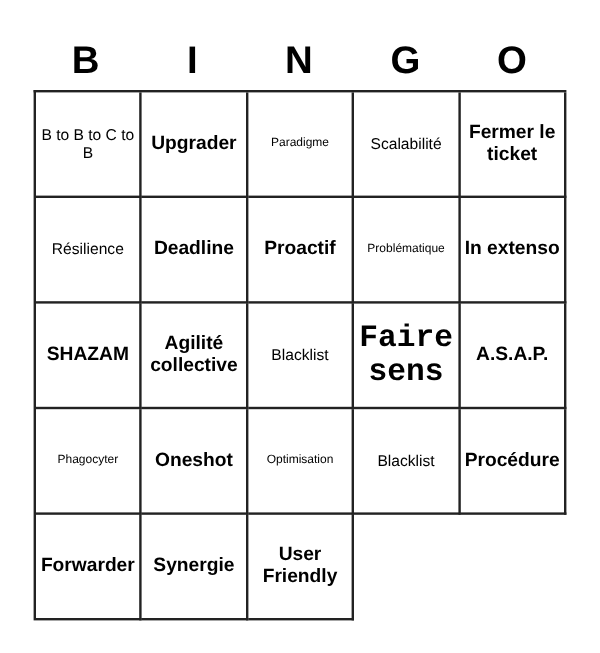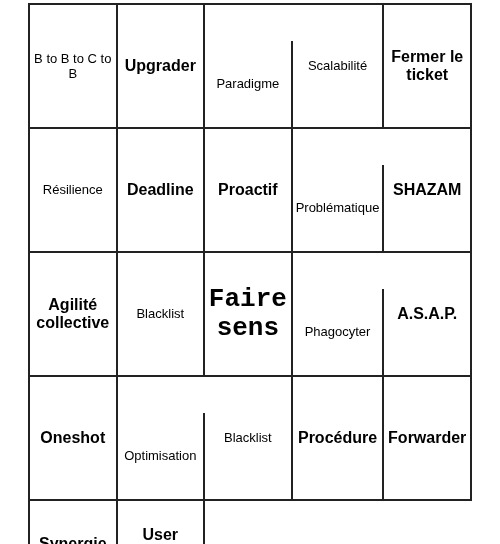--- a/index.html
+++ b/index.html
@@ -49,22 +49,21 @@
       font-size: 26px;
       font-weight: bold;
       line-height: 1.1;
       font-family: Liberation Mono, monospace;
     }
     .bingo-cell.bold-text {
       font-size: 16px;
       font-weight: bold;
     }
     .bingo-cell.small-text {
-      font-size: 13px;
-      margin-top: 36px;
+      font-size: 10px;
     }
   </style>
 </head>
 <body>
 
 <div class="bingo-container">
   <div class="bingo-header">
   <span>B</span>
       <span>I</span>
       <span>N</span>
@@ -74,26 +73,27 @@
   <div class="bingo-grid">
   <div class="bingo-cell">B to B to C to B</div>
       <div class="bingo-cell bold-text">Upgrader</div>
       <div class="bingo-cell small-text">Paradigme</div>
       <div class="bingo-cell">Scalabilité</div>
       <div class="bingo-cell bold-text">Fermer le ticket</div>
       <div class="bingo-cell">Résilience</div>
       <div class="bingo-cell bold-text">Deadline</div>
       <div class="bingo-cell bold-text">Proactif</div>
       <div class="bingo-cell small-text">Problématique</div>
+      <div class="bingo-cell bold-text">In extenso</div>
       <div class="bingo-cell bold-text">SHAZAM</div>
       <div class="bingo-cell bold-text">Agilité collective</div>
       <div class="bingo-cell">Blacklist</div>
       <div class="bingo-cell large-text">Faire sens</div>
+      <div class="bingo-cell bold-text">A.S.A.P.</div>
       <div class="bingo-cell small-text">Phagocyter</div>
-      <div class="bingo-cell bold-text">A.S.A.P.</div>
       <div class="bingo-cell bold-text">Oneshot</div>
       <div class="bingo-cell small-text">Optimisation</div>
       <div class="bingo-cell">Blacklist</div>
       <div class="bingo-cell bold-text">Procédure</div>
       <div class="bingo-cell bold-text">Forwarder</div>
       <div class="bingo-cell bold-text">Synergie</div>
       <div class="bingo-cell bold-text">User Friendly</div>
     </div>
 </div>
 

